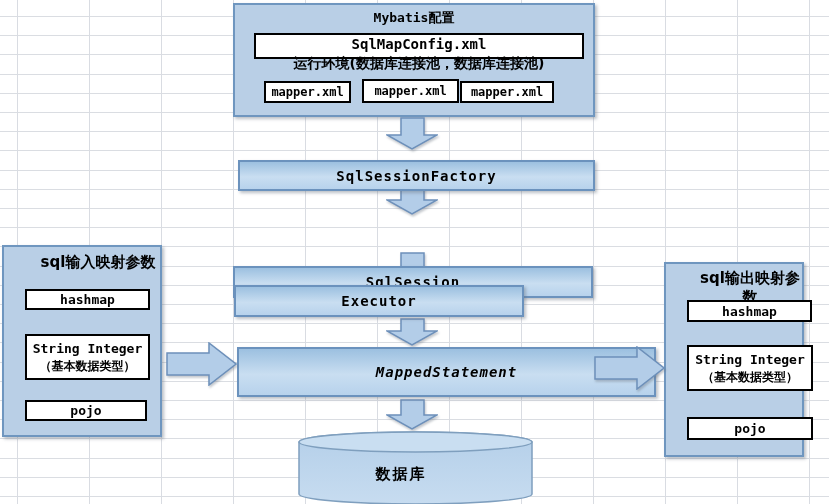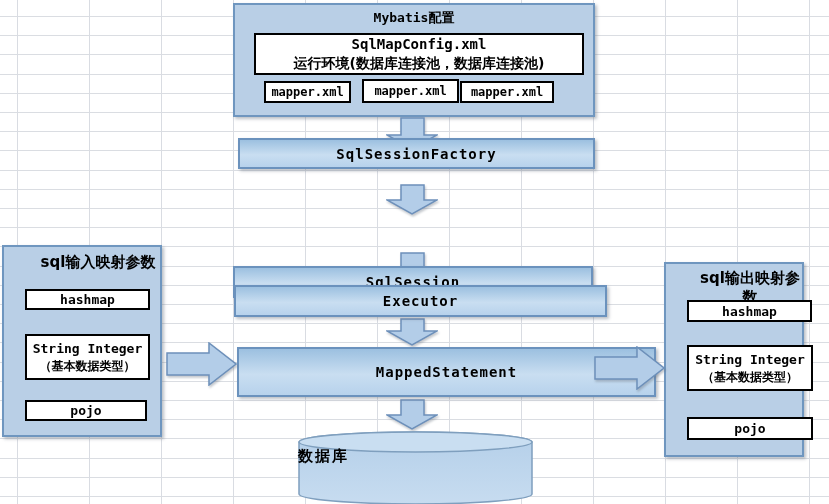--- a/index.html
+++ b/index.html
@@ -41,32 +41,32 @@
     position:absolute;left:0;right:0;text-align:center;
     font-weight:bold;font-size:13px;
     font-family:"DejaVu Sans Mono","Liberation Mono",monospace;
   }
   .panel-title{
     position:absolute;left:0;right:0;text-align:center;
     font-weight:bold;font-size:15px;margin-left:32px;
   }
   .arrow-svg{display:block;filter:drop-shadow(1px 2px 1px rgba(105,115,128,.4));}
   .cyl-label{
-    position:absolute;top:16px;left:0;width:206px;
+    position:absolute;top:34px;left:0;width:206px;text-align:center;
     font-weight:bold;font-size:15px;letter-spacing:2px;
   }
 </style>
 </head>
 <body>
 
 <div class="canvas">
 
   <div class="abs panel" style="left:233px;top:3px;width:362px;height:114px;">
     <div class="group-title" style="top:4px;">Mybatis配置</div>
-    <div class="whitebox abs" style="left:19px;top:28px;width:330px;height:42px;">
+    <div class="whitebox abs" style="left:19px;top:28px;width:330px;height:26px;justify-content:space-between;">
       <div class="mono" style="font-size:14px;line-height:19px;">SqlMapConfig.xml</div>
       <div class="cn" style="font-size:14px;line-height:19px;">运行环境(数据库连接池，数据库连接池)</div>
     </div>
     <div class="whitebox abs mono" style="left:29px;top:76px;width:87px;height:22px;font-size:12px;">mapper.xml</div>
     <div class="whitebox abs mono" style="left:127px;top:74px;width:97px;height:24px;font-size:12px;">mapper.xml</div>
     <div class="whitebox abs mono" style="left:225px;top:76px;width:94px;height:22px;font-size:12px;">mapper.xml</div>
   </div>
 
   <svg class="abs arrow-svg" style="left:386px;top:117px;" width="52" height="33" viewBox="0 0 52 33">
     <path d="M15,1 L15,18 L1,18 L26,32 L51,18 L38,18 L38,1 Z" fill="#b3cde8" stroke="#6d90ba" stroke-width="1.5"></path>
@@ -77,30 +77,30 @@
   <svg class="abs arrow-svg" style="left:386px;top:252px;" width="52" height="31" viewBox="0 0 52 31">
     <path d="M15,1 L15,16 L1,16 L26,30 L51,16 L38,16 L38,1 Z" fill="#b3cde8" stroke="#6d90ba" stroke-width="1.5"></path>
   </svg>
   <svg class="abs arrow-svg" style="left:386px;top:318px;" width="52" height="28" viewBox="0 0 52 28">
     <path d="M15,1 L15,13 L1,13 L26,27 L51,13 L38,13 L38,1 Z" fill="#b3cde8" stroke="#6d90ba" stroke-width="1.5"></path>
   </svg>
   <svg class="abs arrow-svg" style="left:386px;top:399px;" width="52" height="31" viewBox="0 0 52 31">
     <path d="M15,1 L15,16 L1,16 L26,30 L51,16 L38,16 L38,1 Z" fill="#b3cde8" stroke="#6d90ba" stroke-width="1.5"></path>
   </svg>
 
-  <div class="abs flowbox" style="left:238px;top:138px;width:357px;height:31px;">
+  <div class="abs flowbox" style="left:238px;top:160px;width:357px;height:31px;">
     <span class="lbl">SqlSessionFactory</span>
   </div>
   <div class="abs flowbox" style="left:233px;top:218px;width:360px;height:32px;margin-top:48px;">
     <span class="lbl">SqlSession</span>
   </div>
-  <div class="abs flowbox" style="left:234px;top:285px;width:373px;height:32px;">
+  <div class="abs flowbox" style="left:234px;top:285px;width:290px;height:32px;">
     <span class="lbl">Executor</span>
   </div>
-  <div class="abs flowbox" style="left:237px;top:347px;width:419px;height:50px;">
+  <div class="abs flowbox" style="left:237px;top:347px;width:419px;height:50px;font-style:italic;">
     <span class="lbl">MappedStatement</span>
   </div>
 
   <div class="abs" style="left:298px;top:431px;width:235px;height:75px;">
     <svg width="235" height="75" viewBox="0 0 235 75" style="display:block;">
       <defs>
         <linearGradient id="cylg" x1="0" y1="0" x2="0" y2="1">
           <stop offset="0" stop-color="#b4cfe9"></stop>
           <stop offset="1" stop-color="#c7dcf0"></stop>
         </linearGradient>

